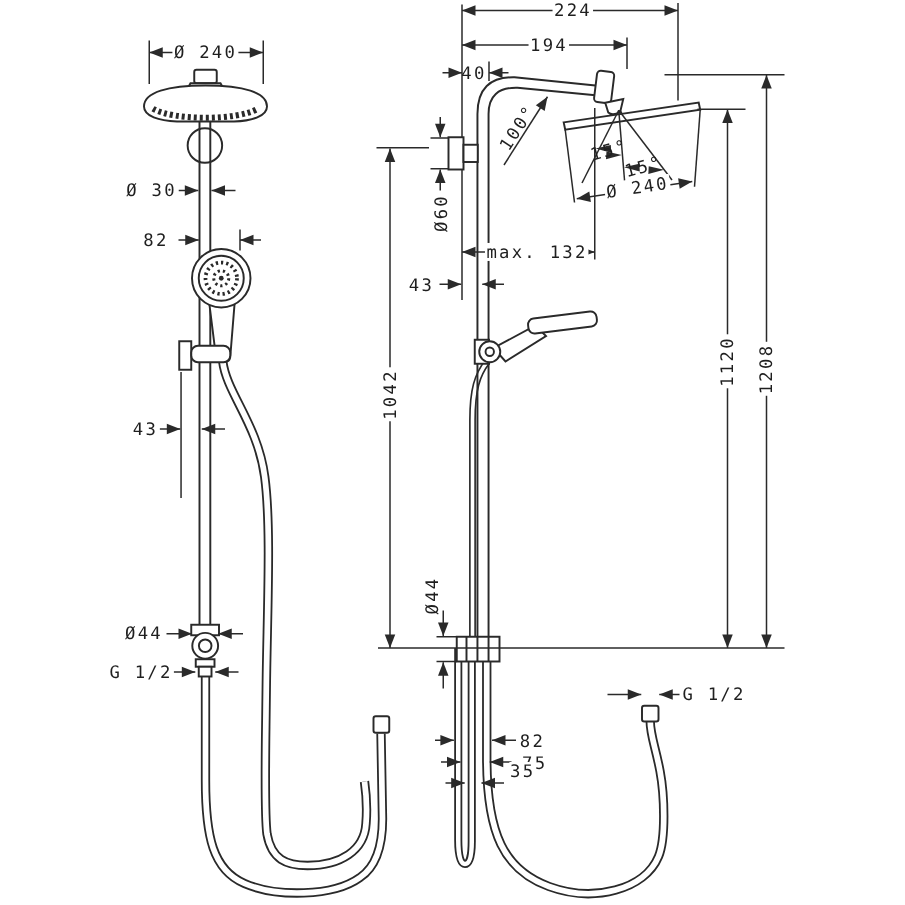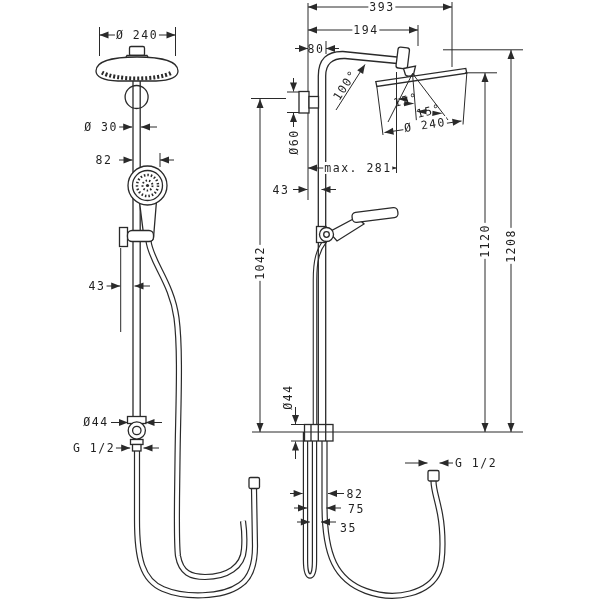--- a/index.html
+++ b/index.html
@@ -218,31 +218,31 @@
 </svg>
 
 <div class="lbl" style="left:137px;top:34.5px">Ø 240</div>
 <div class="lbl" style="left:101px;top:127px">Ø 30</div>
 <div class="lbl" style="left:104px;top:160px">82</div>
 <div class="lbl" style="left:97px;top:286px">43</div>
 <div class="lbl" style="left:96px;top:422px">Ø44</div>
 <div class="lbl" style="left:94px;top:448px">G 1/2</div>
 <div class="lbl rot90" style="left:259.5px;top:263px">1042</div>
 
-<div class="lbl" style="left:382px;top:7px">393</div>
+<div class="lbl" style="left:382px;top:7px">224</div>
 <div class="lbl" style="left:366px;top:30px">194</div>
-<div class="lbl nobg" style="left:316px;top:48.5px">80</div>
+<div class="lbl nobg" style="left:316px;top:48.5px">40</div>
 <div class="lbl r57 nobg" style="left:345px;top:85px">100°</div>
 <div class="lbl r15 nobg" style="left:406px;top:99.5px">15°</div>
 <div class="lbl r15 nobg" style="left:429px;top:111px">15°</div>
 <div class="lbl r8" style="left:425px;top:125px">Ø 240</div>
 <div class="lbl rot90" style="left:294px;top:141.5px">Ø60</div>
-<div class="lbl" style="left:358px;top:168px">max. 281</div>
+<div class="lbl" style="left:358px;top:168px">max. 132</div>
 <div class="lbl" style="left:281px;top:189.5px">43</div>
 <div class="lbl rot90" style="left:484.5px;top:241px">1120</div>
 <div class="lbl rot90" style="left:511px;top:246px">1208</div>
 <div class="lbl rot90" style="left:288px;top:396.5px">Ø44</div>
 <div class="lbl" style="left:476px;top:463px">G 1/2</div>
 <div class="lbl" style="left:355px;top:494px">82</div>
 <div class="lbl" style="left:356.5px;top:508.5px">75</div>
-<div class="lbl" style="left:348.5px;top:528px">35</div>
+<div class="lbl" style="left:348.5px;top:514px">35</div>
 
 </div>
 
 </body></html>

